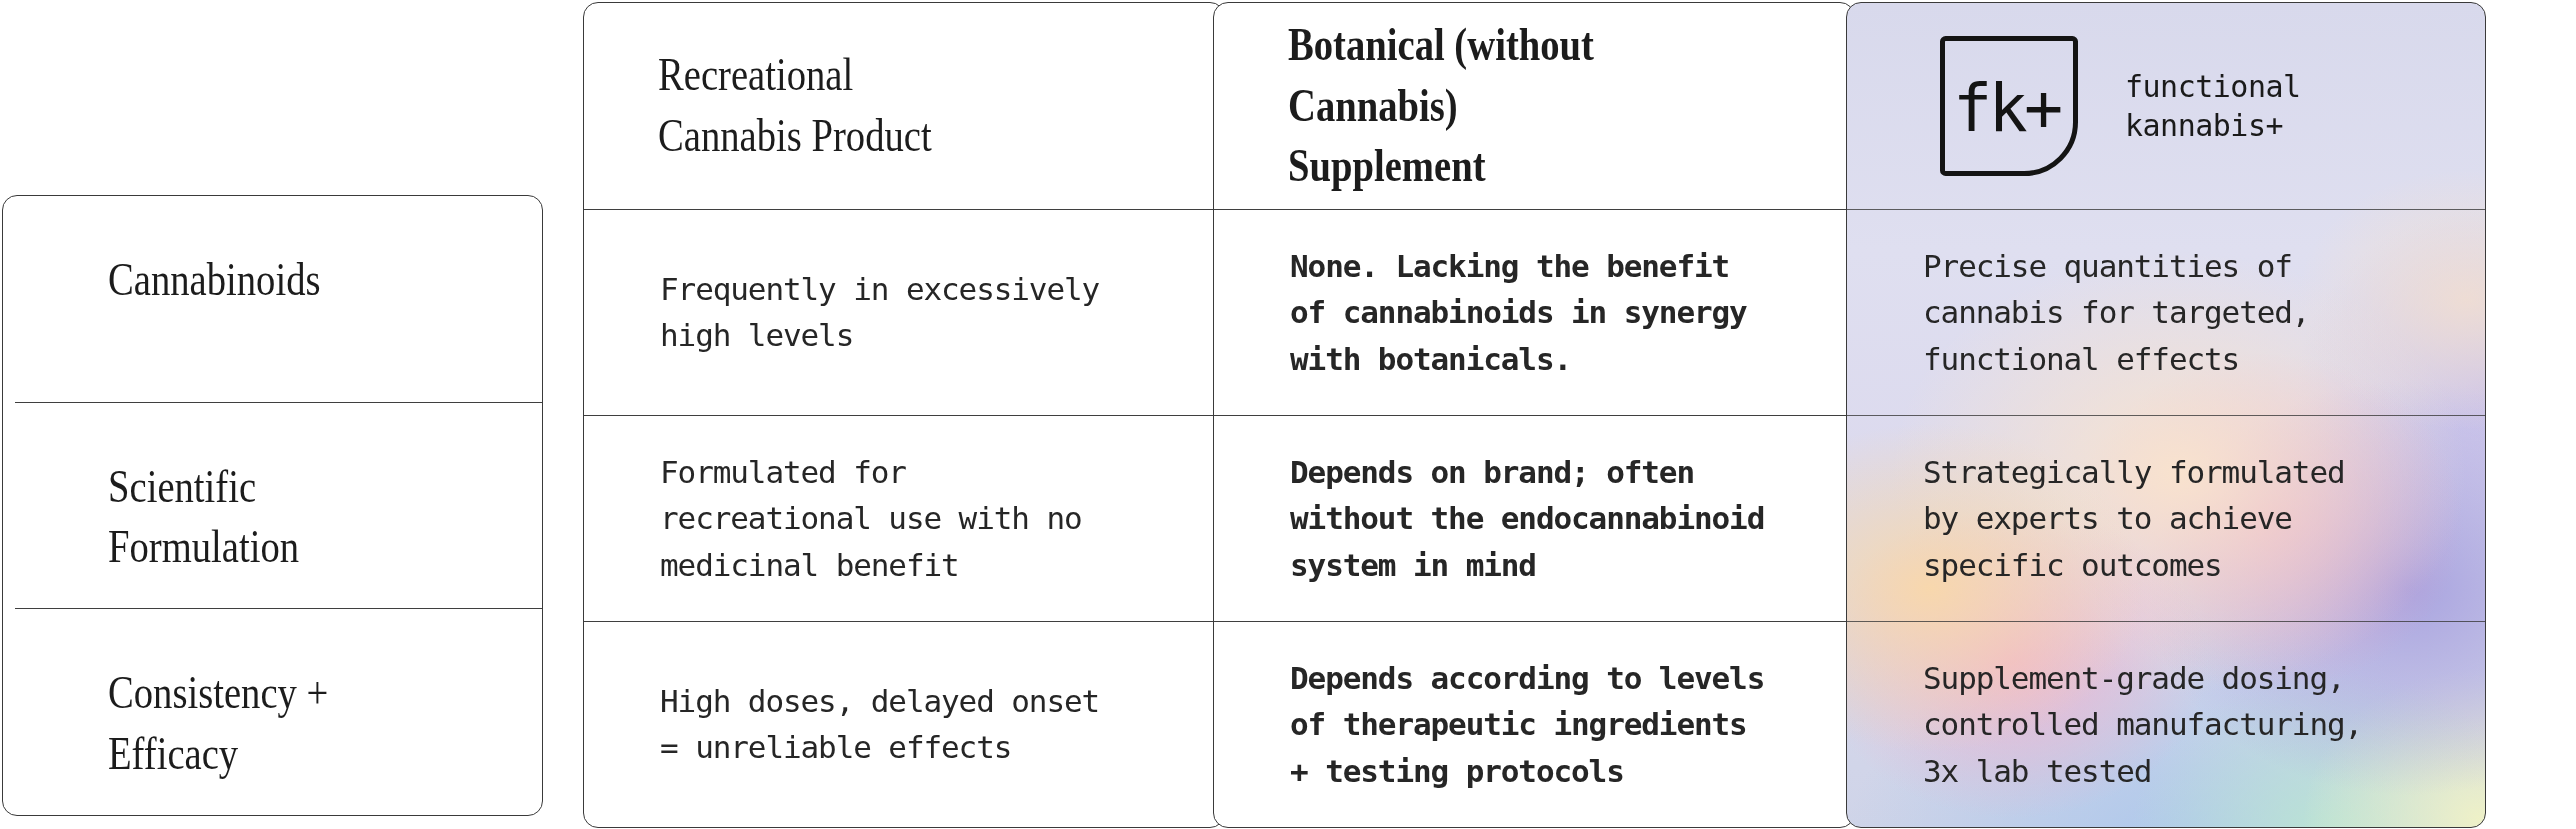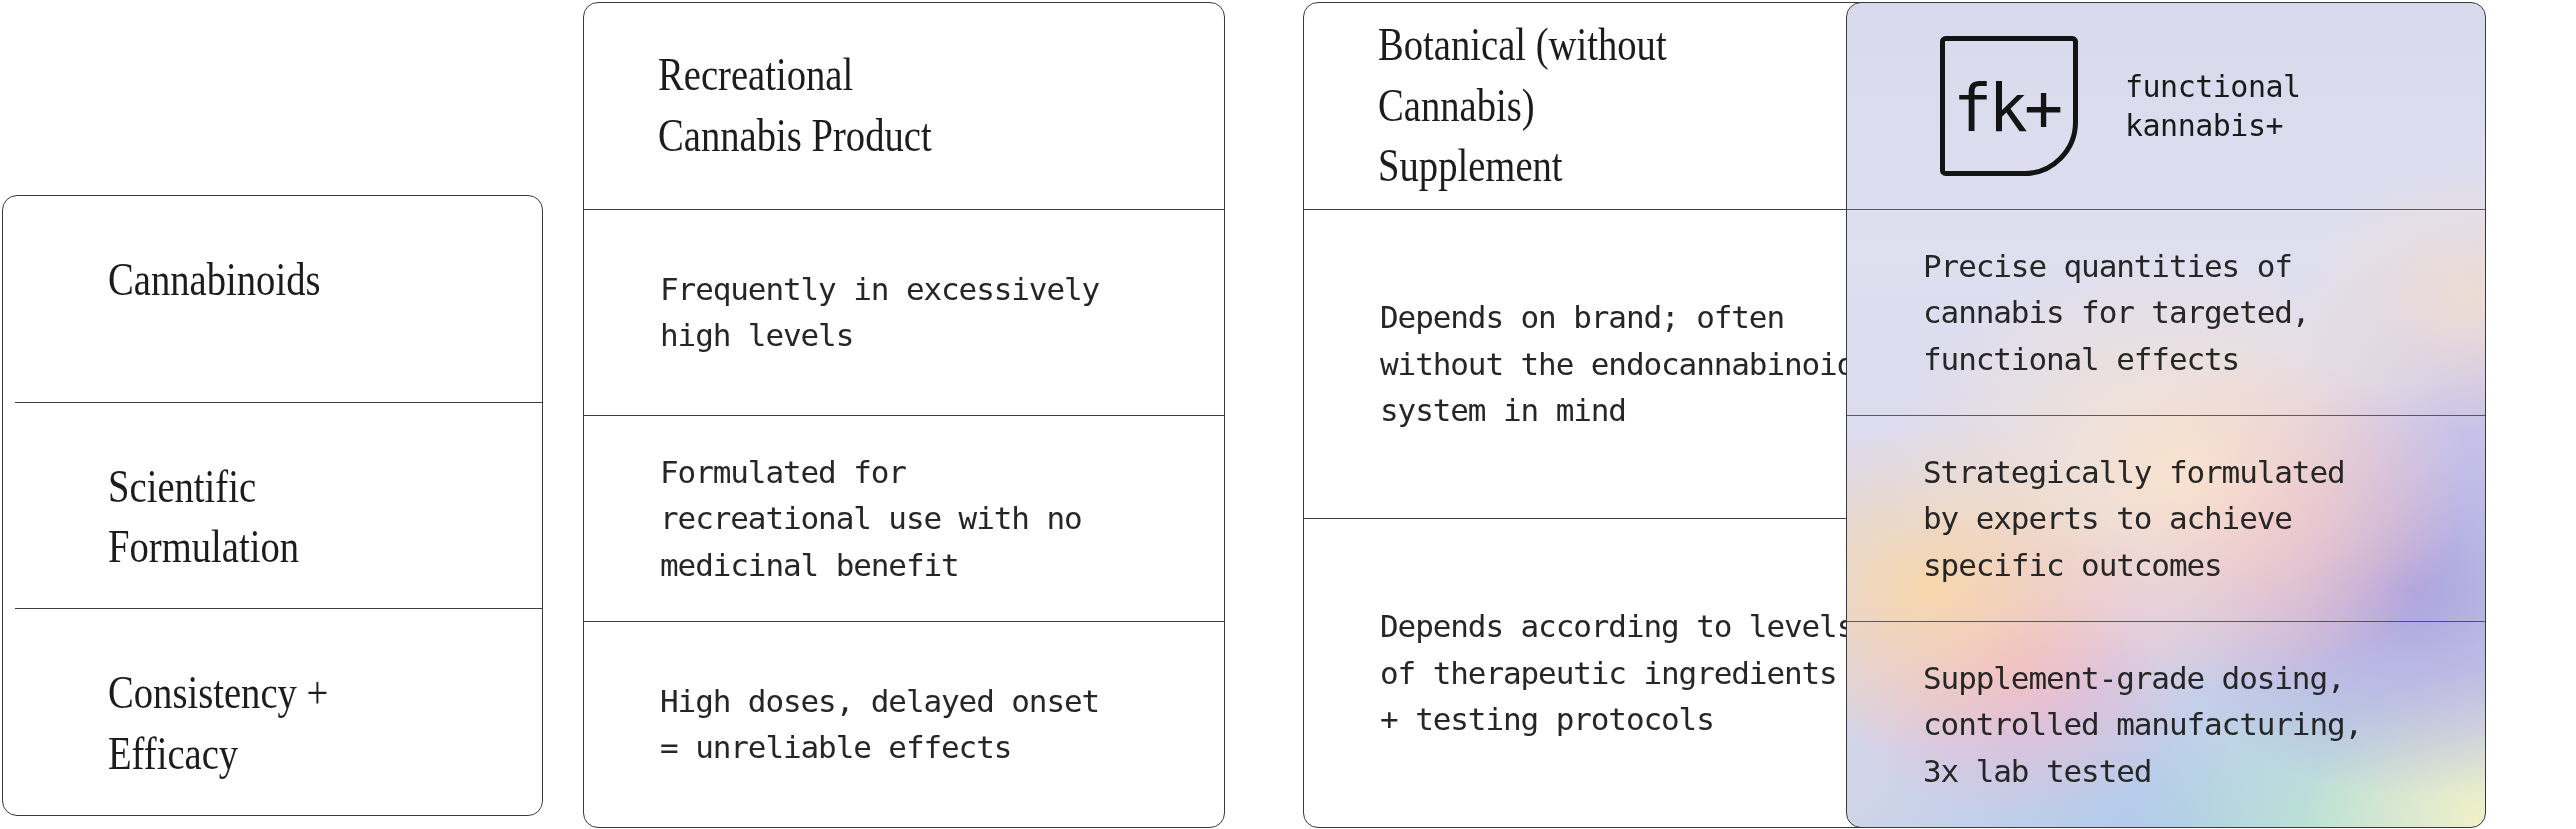--- a/index.html
+++ b/index.html
@@ -9,21 +9,21 @@
     font-family:"DejaVu Sans Mono", monospace;
   }
   .card{
     position:absolute;box-sizing:border-box;
     border:1.9px solid #3a3a3a;border-radius:15px;
     background:#ffffff;overflow:hidden;
     display:flex;flex-direction:column;
   }
   #card-labels{left:1.9px;top:195px;width:541px;height:621px;padding-left:12px;}
   #card-rec{left:583px;top:1.9px;width:642px;height:826px;}
-  #card-bot{left:1303px;top:1.9px;width:642px;height:826px;}
+  #card-bot{left:1213px;top:1.9px;width:642px;height:826px;font-weight:bold;}
   #card-fk{
     left:1846px;top:1.9px;width:640px;height:826px;
     background:
       radial-gradient(242px 186px at 97% 36%, rgba(246,224,204,0.75), rgba(246,224,204,0) 70%),
       radial-gradient(316px 242px at 13% 71%, rgba(249,216,170,0.95), rgba(249,216,170,0) 68%),
       radial-gradient(279px 223px at 26% 80%, rgba(240,178,205,0.90), rgba(240,178,205,0) 70%),
       radial-gradient(400px 307px at 52% 57%, rgba(250,228,205,0.95), rgba(250,228,205,0) 72%),
       radial-gradient(279px 242px at 66% 63%, rgba(233,167,198,0.80), rgba(233,167,198,0) 70%),
       radial-gradient(363px 288px at 88% 71%, rgba(164,158,222,0.90), rgba(164,158,222,0) 72%),
       radial-gradient(279px 260px at 101% 47%, rgba(196,186,232,0.70), rgba(196,186,232,0) 70%),
@@ -120,20 +120,25 @@
 = unreliable effects</span>
   </div>
 </div>
 
 <div class="card" id="card-bot">
   <div class="header-cell">
     <span class="serif">Botanical (without Cannabis)
 Supplement</span>
   </div>
   <div class="body-cell">
+    <span class="mono">None. Lacking the benefit
+of cannabinoids in synergy
+with botanicals.</span>
+  </div>
+  <div class="body-cell">
     <span class="mono">Depends on brand; often
 without the endocannabinoid
 system in mind</span>
   </div>
   <div class="body-cell">
     <span class="mono">Depends according to levels
 of therapeutic ingredients
 + testing protocols</span>
   </div>
 </div>

